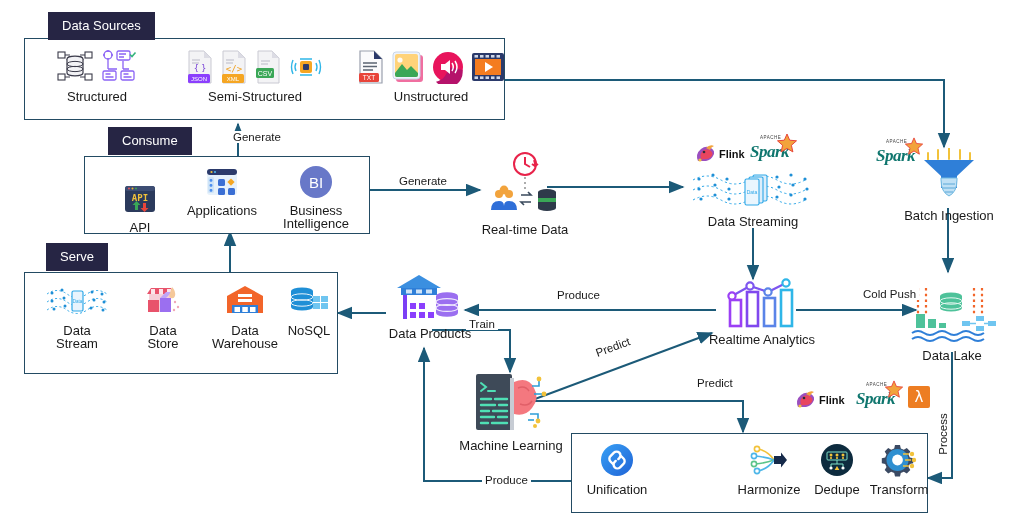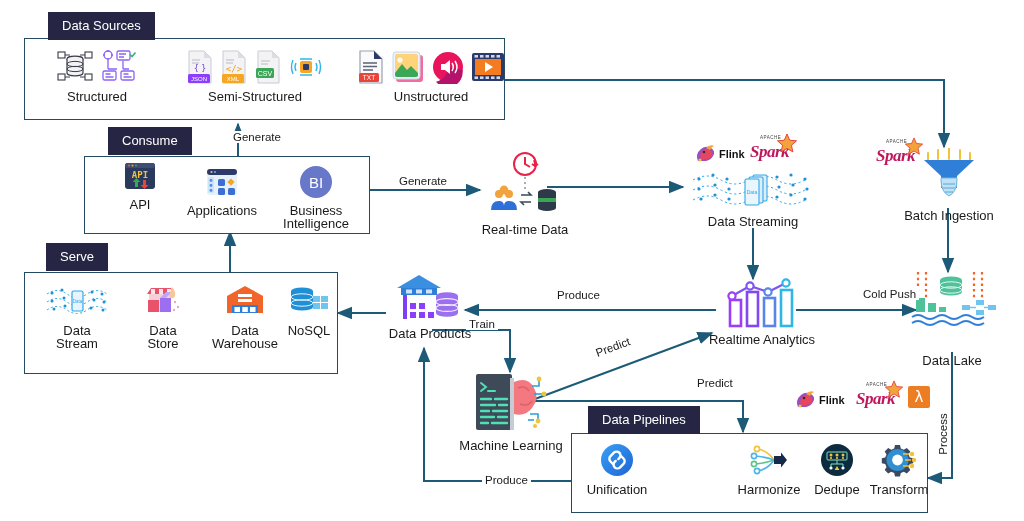--- a/index.html
+++ b/index.html
@@ -26,21 +26,21 @@
   
   .elabel{position:absolute;font-size:11.5px;color:#1a1a1a;background:#fff;
           padding:0 3px;white-space:nowrap;z-index:5;}
   .elabel.rot{transform-origin:center center;}
 
   
   .brand{position:absolute;display:flex;align-items:center;z-index:5;}
   .brand .bname{font-size:11px;font-weight:bold;color:#111;}
   .spark-wrap{position:relative;display:inline-block;}
   .spark-word{font-family:"Liberation Serif","DejaVu Serif",serif;font-style:italic;
-              font-weight:bold;font-size:17px;color:#be185d;letter-spacing:-0.5px;margin-top:48px;}
+              font-weight:bold;font-size:17px;color:#0f766e;letter-spacing:-0.5px;margin-top:48px;}
   .spark-top{position:absolute;top:-7px;left:10px;font-size:4.5px;letter-spacing:.5px;
              color:#444;font-style:normal;font-weight:normal;font-family:"Liberation Sans",sans-serif;}
   .spark-star{position:absolute;right:-9px;top:-9px;}
   .lambda-box{width:22px;height:22px;background:#ed7d22;border-radius:2px;
               display:flex;align-items:center;justify-content:center;
               color:#fff;font-size:15px;font-family:"DejaVu Sans",sans-serif;}
 </style>
 </head>
 <body>
 
@@ -214,21 +214,21 @@
           </g>
           <path d="M14,11 l8,5 l-8,5 z" fill="#fff"></path>
         </svg>
       </div>
       <div class="cap">Unstructured</div>
     </div>
   </div>
 
   <div class="group-title" style="left:108px;top:127px;">Consume</div>
   <div class="group" style="left:84px;top:156px;width:286px;height:78px;">
-    <div class="node" style="left:22px;top:0;width:66px;">
+    <div class="node" style="left:22px;top:23px;width:66px;">
       <div class="ico" style="height:38px;">
         <svg width="36" height="36" viewBox="0 0 36 36">
           <rect x="3" y="5" width="30" height="26" rx="3" fill="#2b3a5c"></rect>
           <rect x="3" y="5" width="30" height="5" rx="2.5" fill="#3d4d73"></rect>
           <circle cx="7" cy="7.6" r="1" fill="#e8565f"></circle>
             <circle cx="10.5" cy="7.6" r="1" fill="#f0b429"></circle>
           <circle cx="14" cy="7.6" r="1" fill="#3aa757"></circle>
           <text x="18" y="20" font-size="9" text-anchor="middle" fill="#f2c23a" font-family="DejaVu Sans Mono, monospace" font-weight="bold">API</text>
           <path d="M13,29 v-5 h-2.5 l4,-4 l4,4 h-2.5 v5 z" fill="#3aa757"></path>
           <path d="M21,22 v5 h-2.5 l4,4 l4,-4 h-2.5 v-5 z" fill="#e8443a"></path>
@@ -355,21 +355,20 @@
               <rect x="34" y="13" width="7" height="6"></rect>
             <rect x="26" y="20" width="7" height="6"></rect>
               <rect x="34" y="20" width="7" height="6"></rect>
           </g>
         </svg>
       </div>
       <div class="cap">NoSQL</div>
     </div>
   </div>
 
-  <div class="group-title" style="left:588px;top:406px;">Data Pipelines</div>
   <div class="group" style="left:571px;top:433px;width:357px;height:80px;">
     <div class="node" style="left:8px;top:6px;width:74px;">
       <div class="ico" style="height:40px;">
         <svg width="38" height="38" viewBox="0 0 38 38">
           <defs>
               <linearGradient id="gUni" x1="0" y1="0" x2="1" y2="1">
             <stop offset="0" stop-color="#38a0f5"></stop>
                 <stop offset="1" stop-color="#1f63d6"></stop>
               </linearGradient>
             </defs>
@@ -526,21 +525,21 @@
         <path d="M8,12 h50 l-17,16 v12 h-16 v-12 z" fill="#2f7fd8"></path>
         <path d="M25,30 h16 v2 q0,12 -8,16 q-8,-4 -8,-16 z" fill="#bfe0f5" stroke="#6fb8e0" stroke-width="1"></path>
         <g stroke="#5aa8d8" stroke-width="1" fill="none">
           <path d="M27,36 h12 M27,40 h12 M29,44 h8"></path>
         </g>
       </svg>
     </div>
     <div class="cap">Batch Ingestion</div>
   </div>
 
-  <div class="node" style="left:900px;top:268px;width:104px;gap:21px;">
+  <div class="node" style="left:900px;top:284px;width:104px;">
     <div class="ico" style="height:62px;">
       <svg width="96" height="62" viewBox="0 0 96 62">
         <g stroke="#f2652a" stroke-width="2.2" stroke-dasharray="2.5 3.2" fill="none">
           <path d="M14,4 v26 M22,4 v26 M70,4 v26 M78,4 v26"></path>
         </g>
         <g fill="#4ec29a">
           <ellipse cx="47" cy="12" rx="11" ry="3.6"></ellipse>
           <path d="M36,12 v12 a11,3.6 0 0 0 22,0 v-12 z"></path>
         </g>
         <g stroke="#fff" stroke-width="1" fill="none" opacity=".85">

